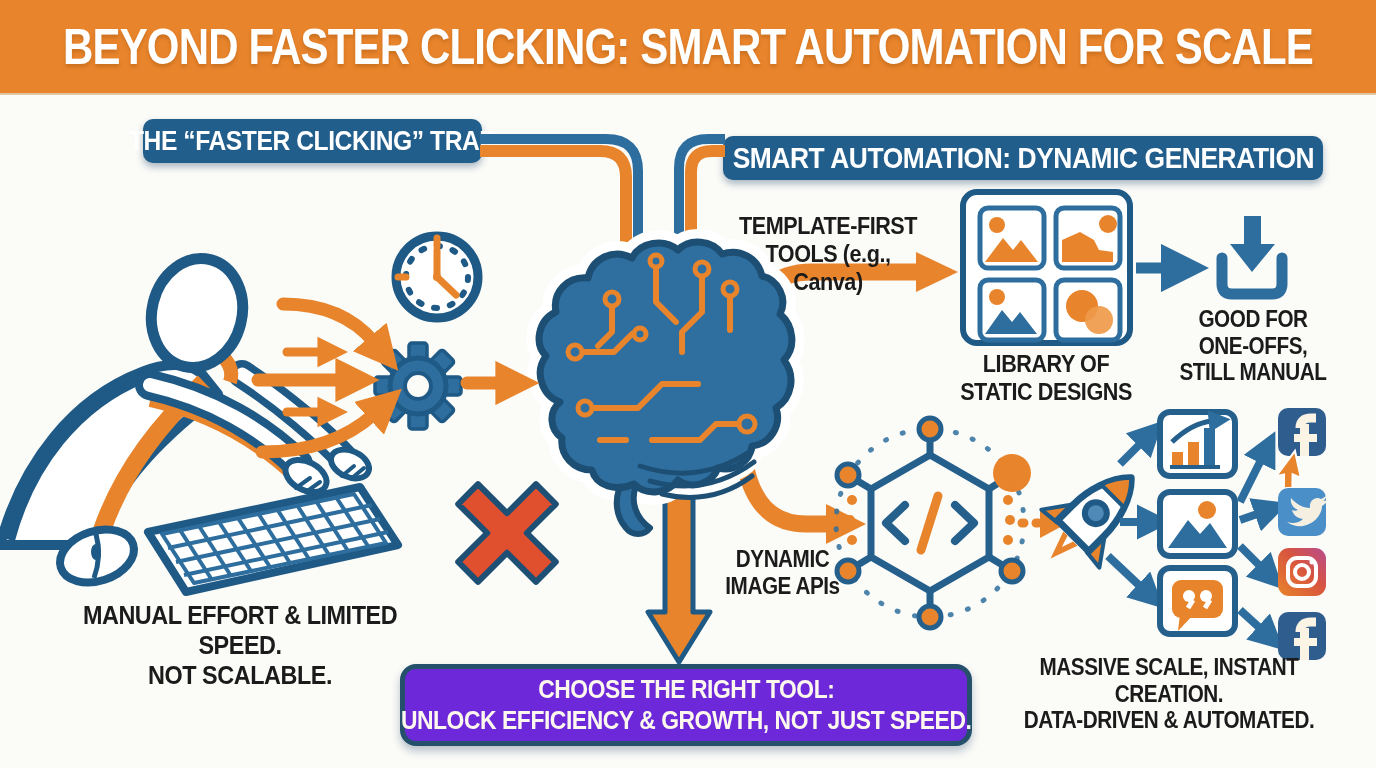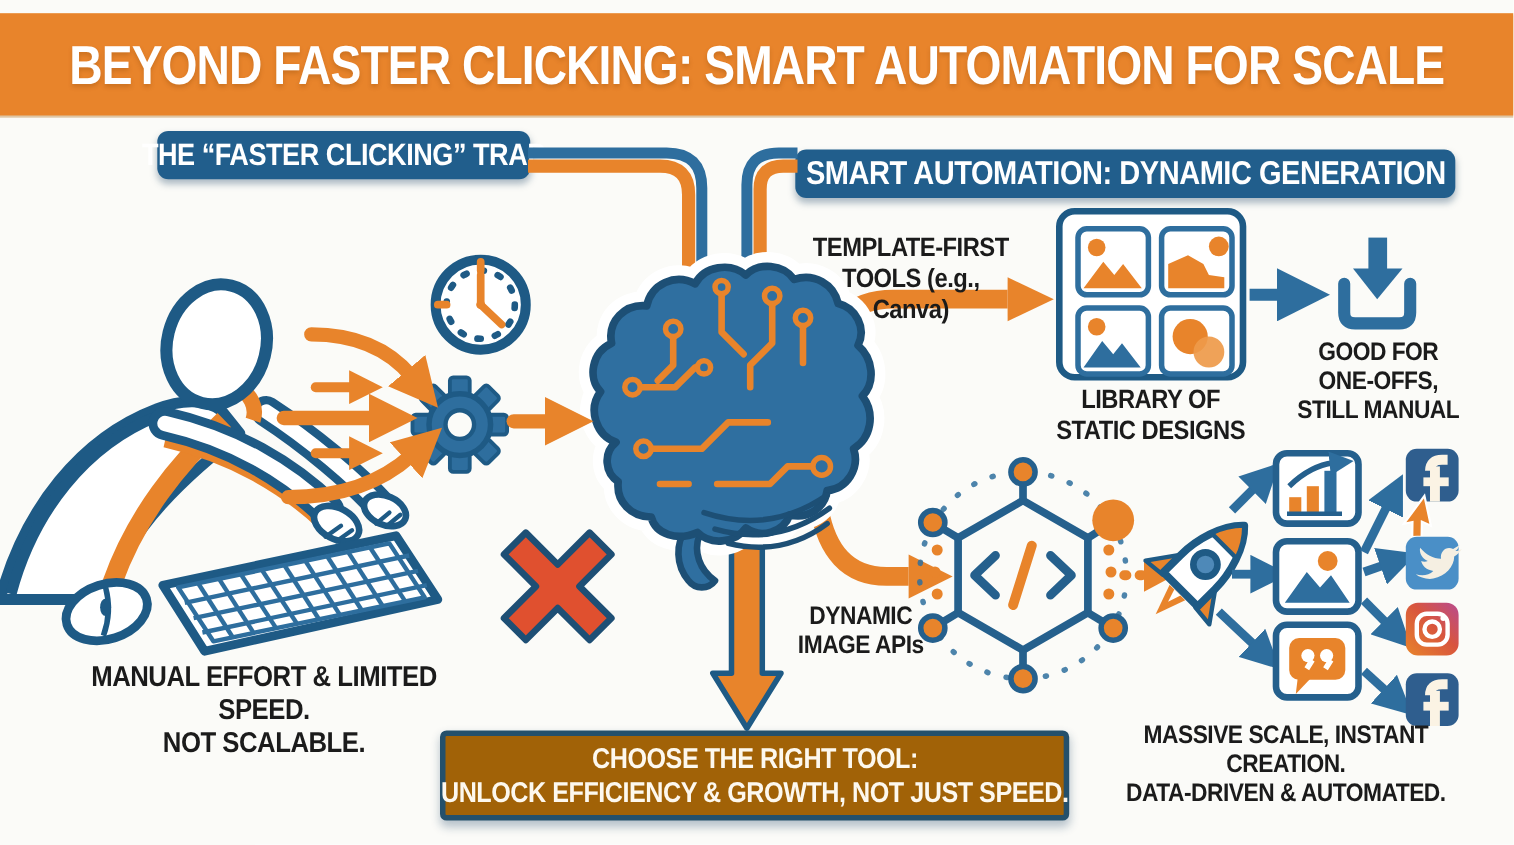--- a/index.html
+++ b/index.html
@@ -1,38 +1,38 @@
 <!DOCTYPE html>
 <html><head>
 <meta charset="utf-8">
 <style>
   html,body{margin:0;padding:0;}
   .stage{position:relative;width:1376px;height:768px;background:#FBFBF8;overflow:hidden;
          font-family:"Liberation Sans",sans-serif;}
-  .banner{position:absolute;left:0;top:12px;width:1376px;height:93px;background:#E8842B;
+  .banner{position:absolute;left:0;top:0;width:1376px;height:93px;background:#E8842B;
           display:flex;align-items:center;justify-content:center;box-shadow:0 2px 0 rgba(180,120,40,.4);}
   .banner .t{color:#FFFFFF;font-size:50px;font-weight:bold;white-space:nowrap;
              transform:scaleX(.84);text-shadow:0 3px 4px rgba(120,60,0,.25);letter-spacing:-1px;}
   .badge{position:absolute;background:#215E8C;border-radius:10px;display:flex;align-items:center;
          justify-content:center;box-shadow:0 4px 7px rgba(20,60,95,.35);}
   .badge .t{color:#FFFFFF;font-weight:bold;white-space:nowrap;transform:scaleX(.88);letter-spacing:-0.5px;}
   #badge-left{left:143px;top:119px;width:339px;height:44px;}
   #badge-left .t{font-size:28px;}
   #badge-right{left:723px;top:118px;width:600px;height:44px;margin-top:18px;}
   #badge-right .t{font-size:30px;}
   .cap{position:absolute;color:#1B1B1B;font-weight:bold;text-align:center;line-height:1.16;
        transform:scaleX(.9);letter-spacing:-0.5px;}
   #cap-manual{left:40px;top:600px;width:400px;font-size:26px;}
   #cap-template{left:722px;top:212px;width:212px;font-size:24px;}
   #cap-library{left:946px;top:350px;width:200px;font-size:24px;}
   #cap-good{left:1166px;top:306px;width:174px;font-size:23px;}
   #cap-dynamic{left:700px;top:546px;width:165px;font-size:23px;}
   #cap-massive{left:978px;top:654px;width:382px;font-size:23px;}
-  .footer-box{position:absolute;left:400px;top:664px;width:562px;height:72px;background:#a16207;
-      border:5px solid #24506B;border-radius:6px;display:flex;flex-direction:column;align-items:center;
+  .footer-box{position:absolute;left:400px;top:664px;width:562px;height:72px;background:#6d28d9;
+      border:5px solid #24506B;border-radius:16px;display:flex;flex-direction:column;align-items:center;
       justify-content:center;box-shadow:0 5px 9px rgba(20,60,95,.3);}
   .footer-box .t{color:#FDF8EE;font-weight:bold;font-size:26px;line-height:1.2;white-space:nowrap;
       transform:scaleX(.88);letter-spacing:-0.5px;}
   svg.art{position:absolute;left:0;top:0;pointer-events:none;}
 </style>
 </head>
 <body>
 
 <div class="stage">
 

